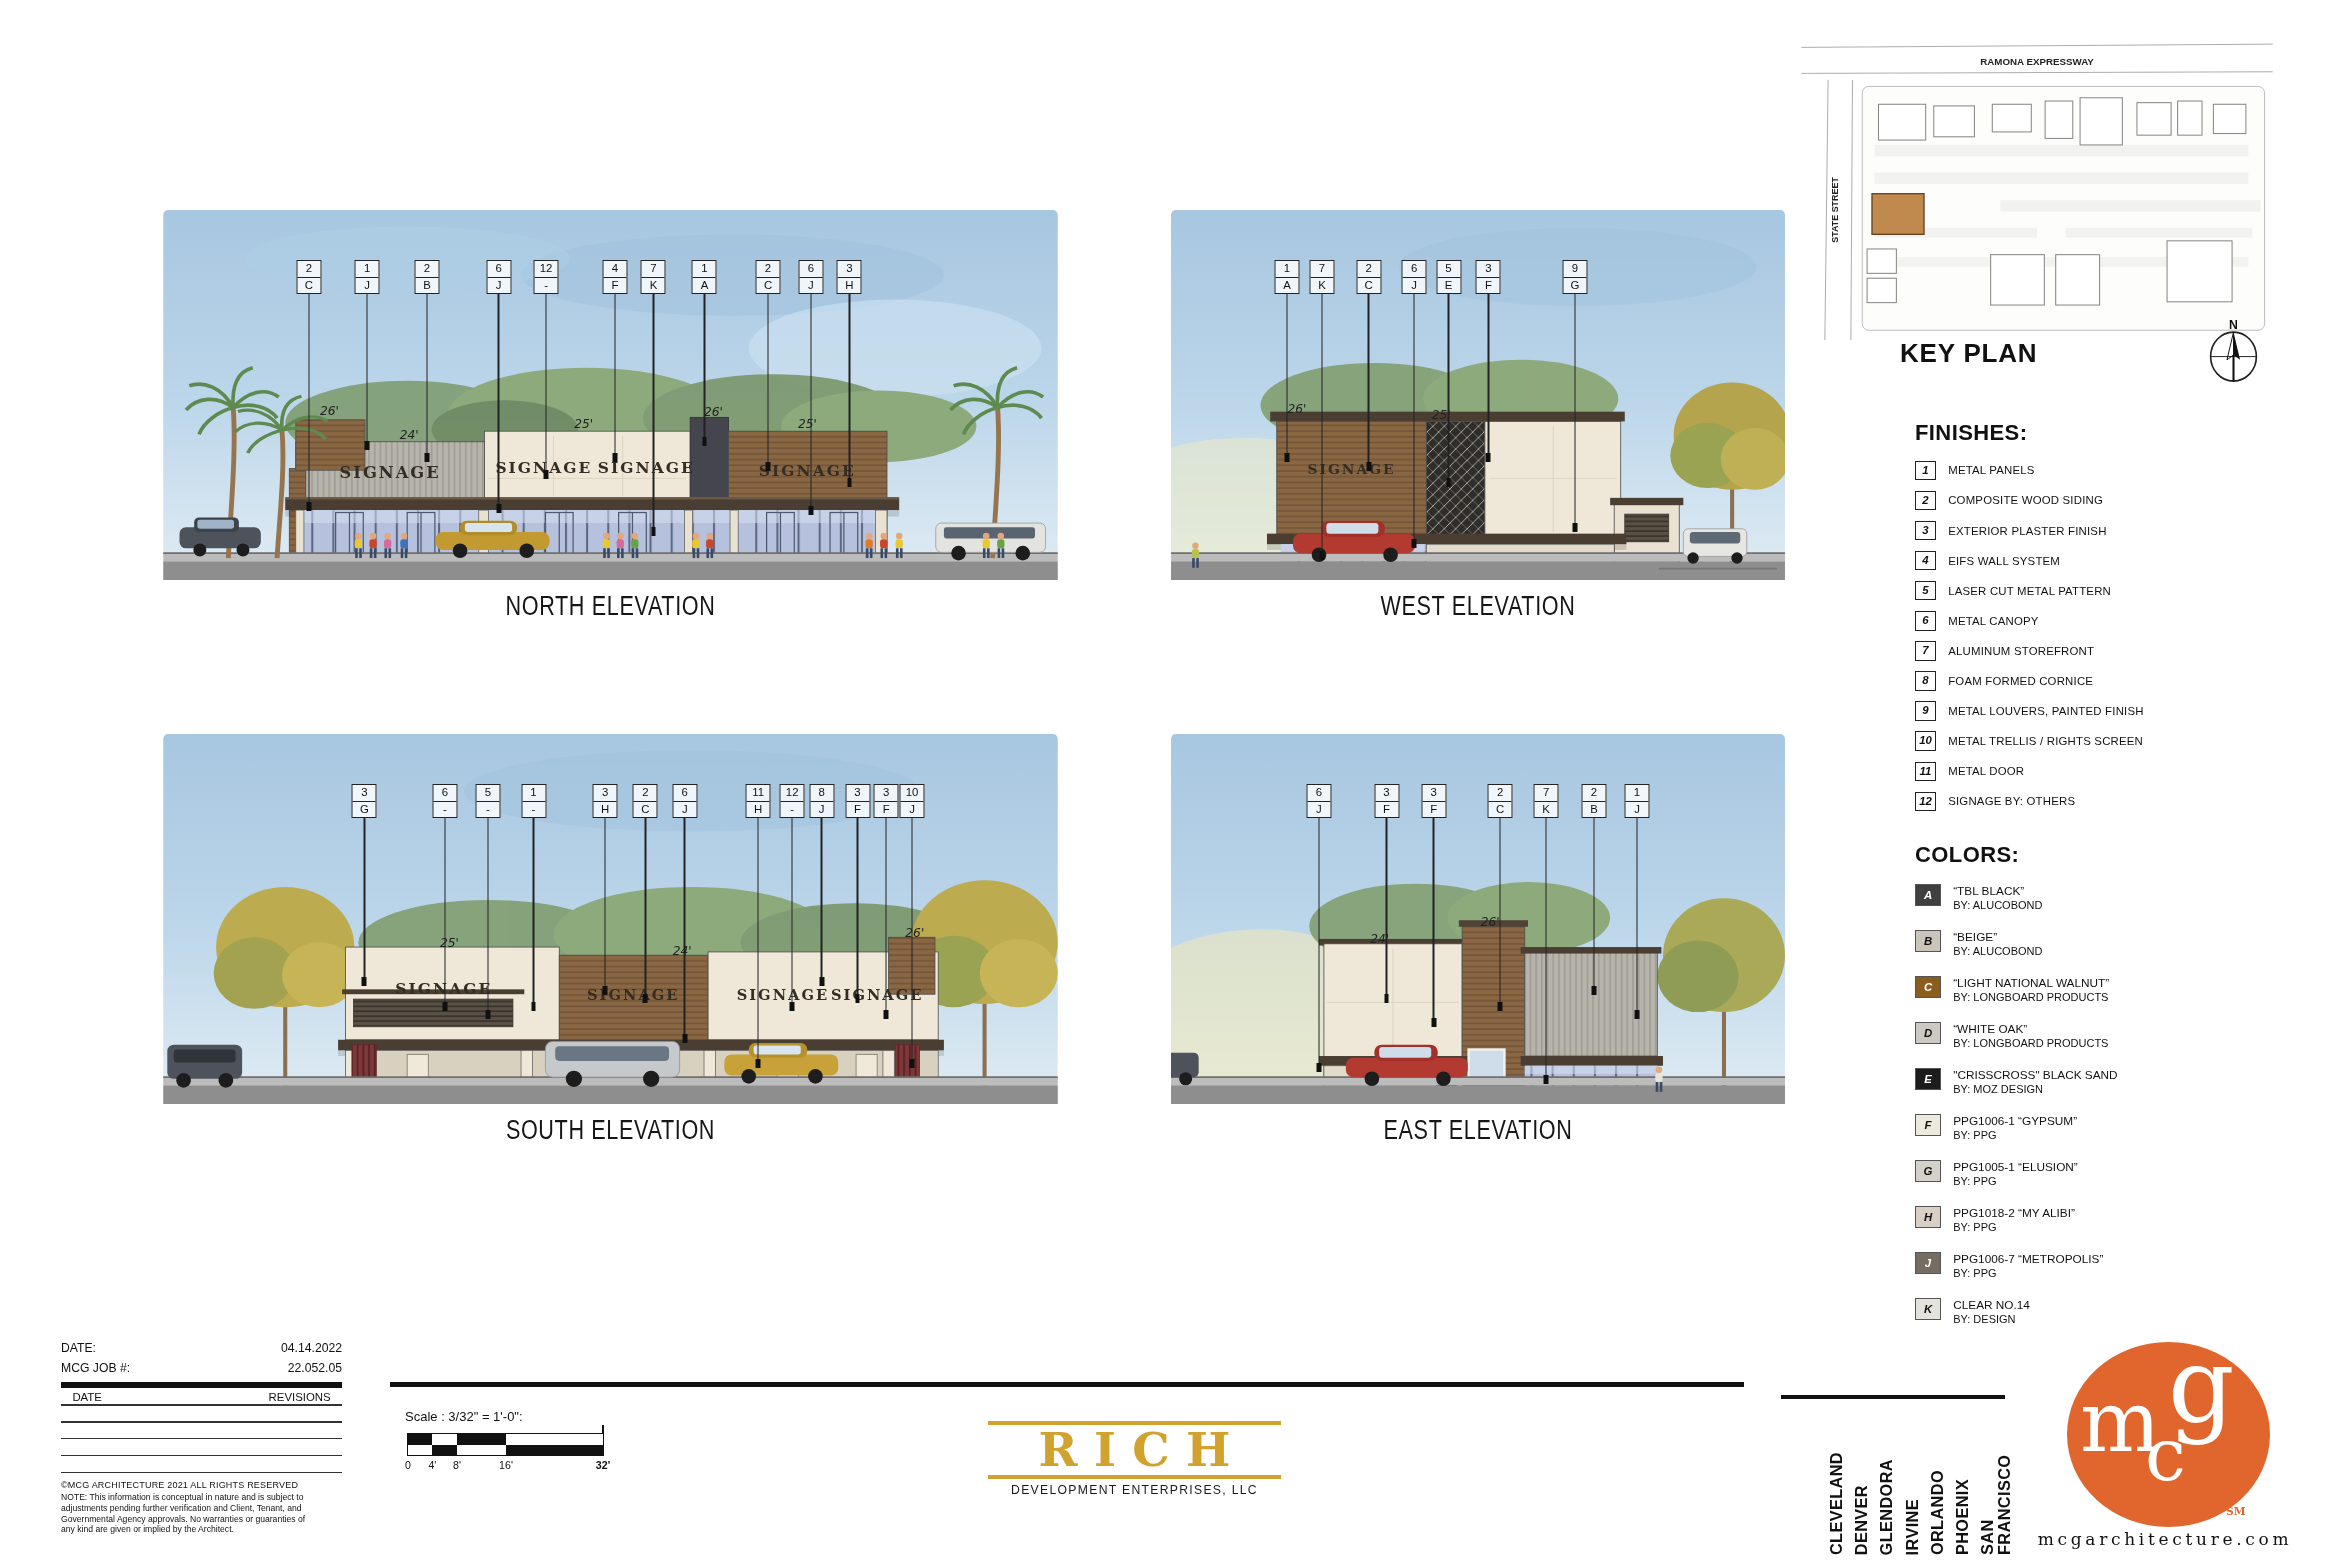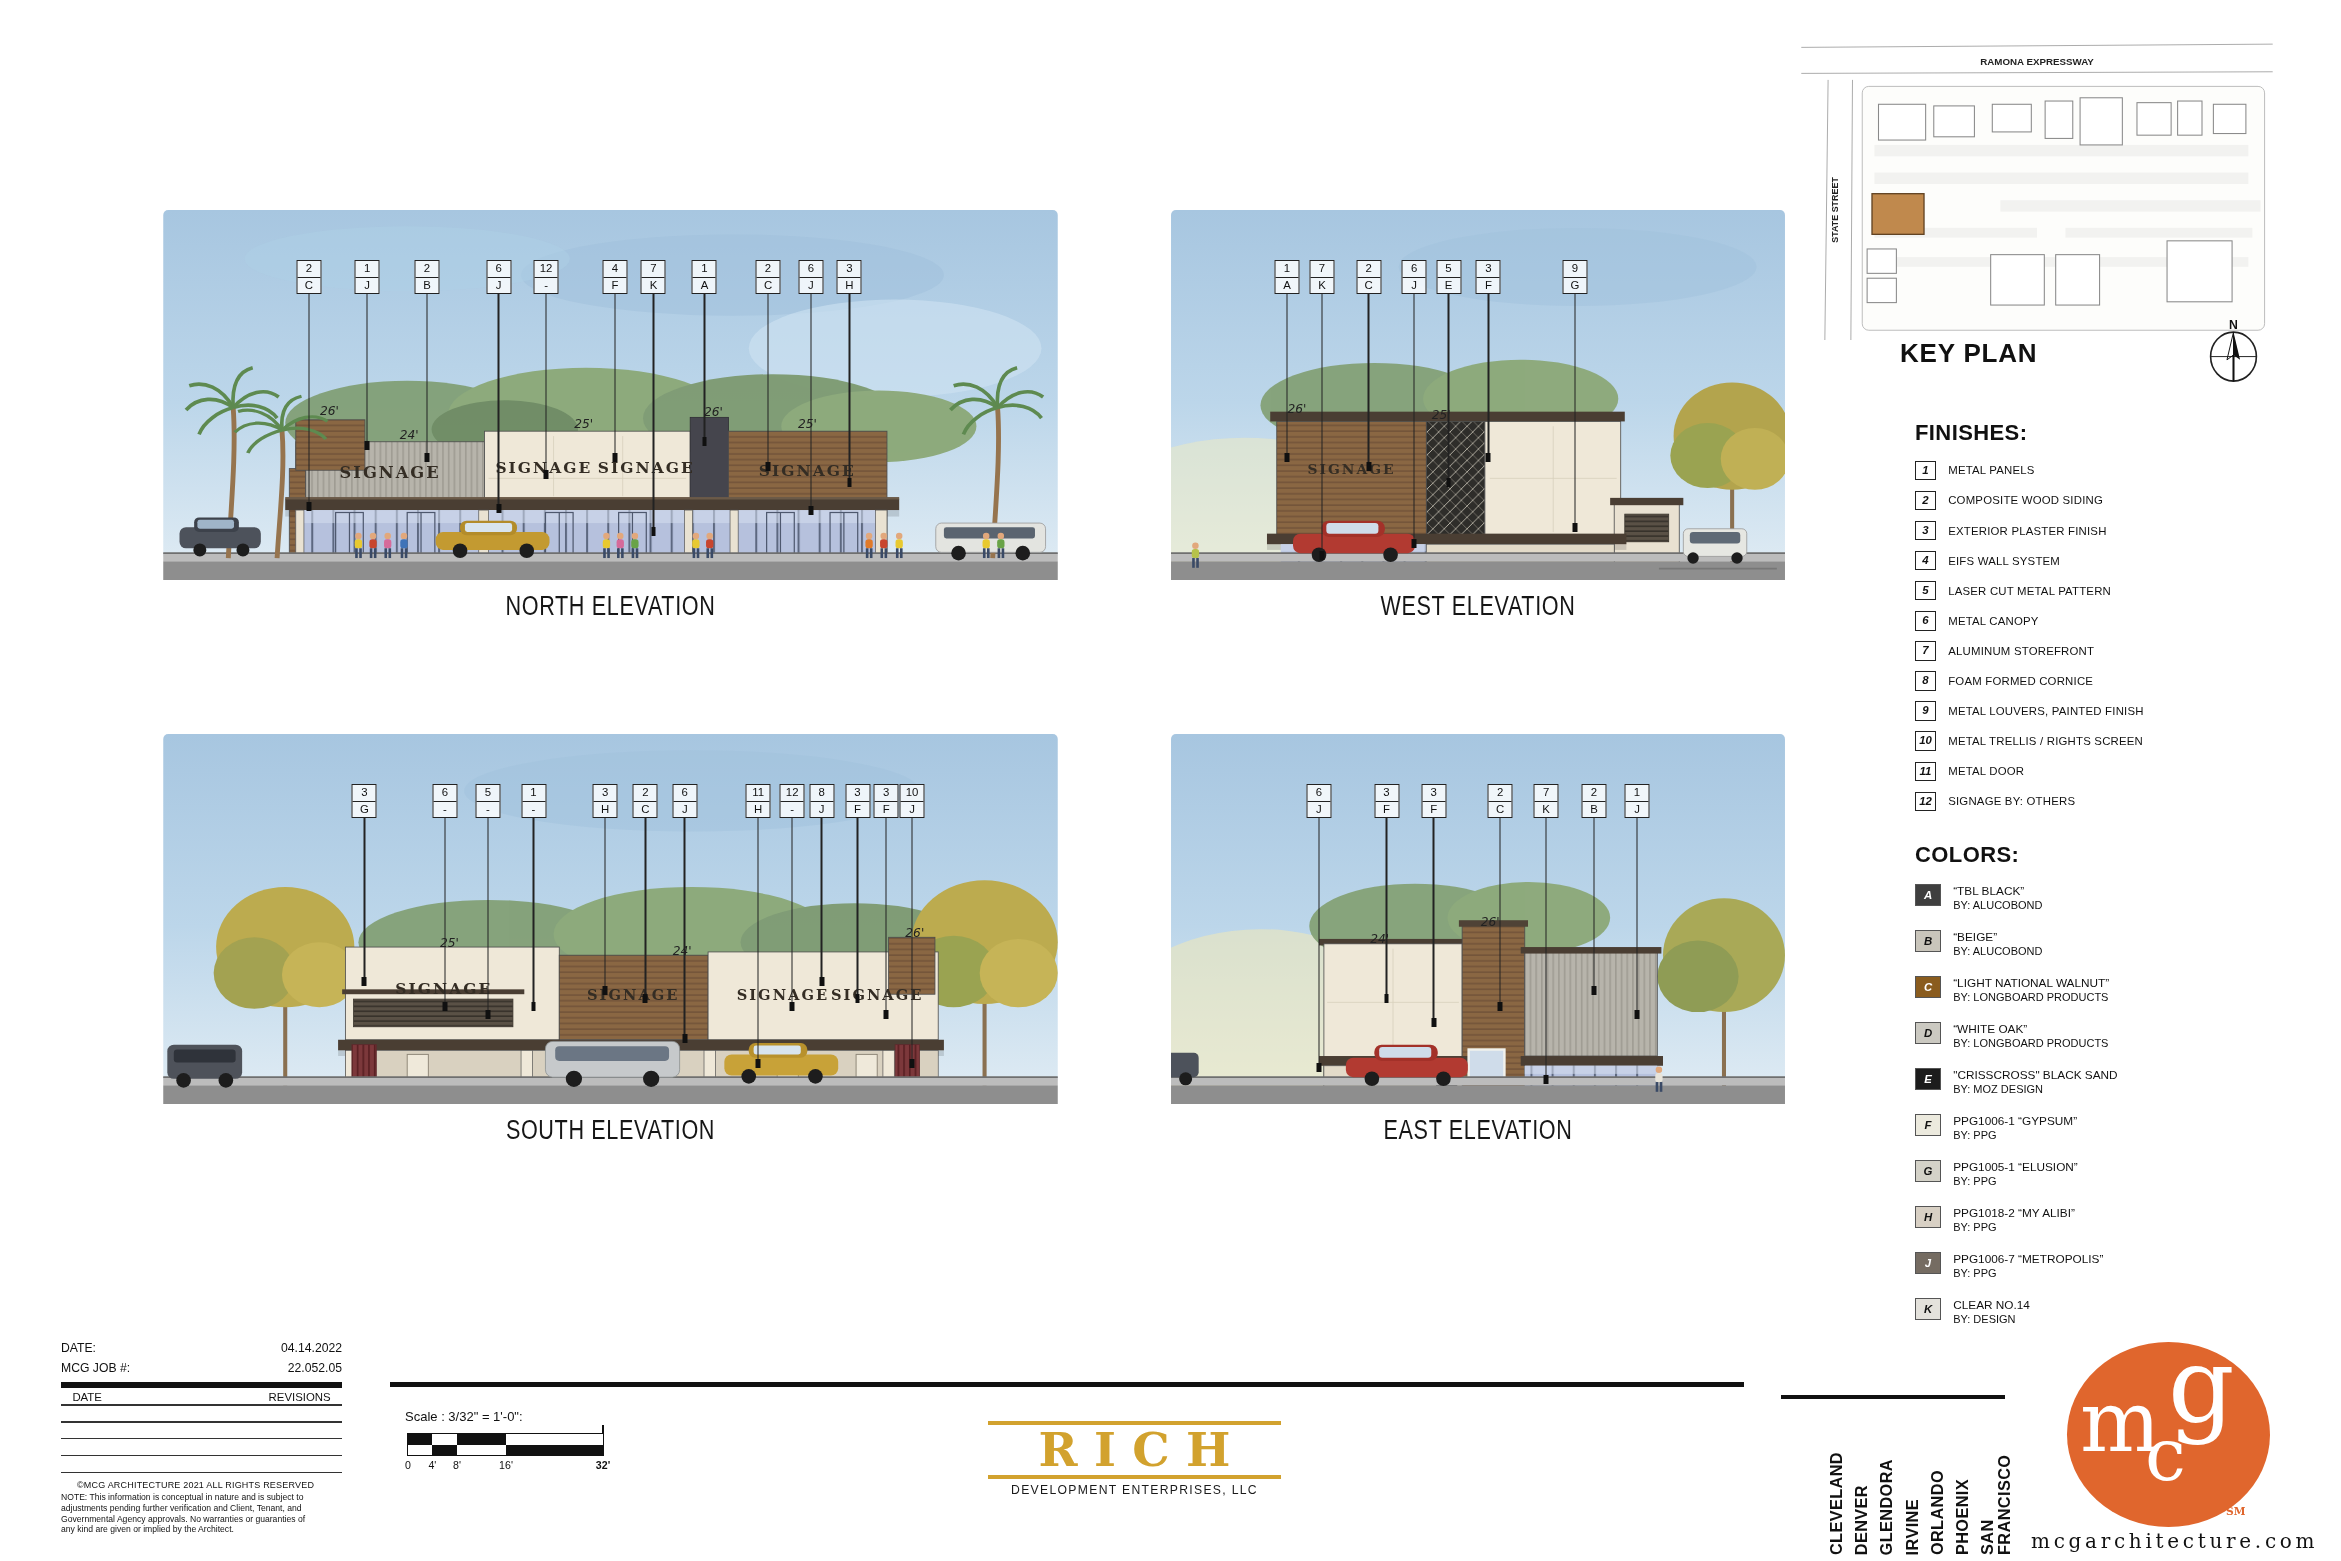--- a/index.html
+++ b/index.html
@@ -34,21 +34,21 @@
   .col-sw{width:26px;height:22px;border:0.8px solid #555;box-sizing:border-box;text-align:center;
           font-size:11.4px;font-weight:bold;font-style:italic;line-height:20.3px;}
   .col-l1{font-size:11.8px;line-height:14px;}
   .col-l2{font-size:11px;line-height:14px;}
 
   
   .tb-row{display:flex;justify-content:space-between;font-size:12.2px;line-height:20.3px;}
   .tb-bar{height:5.7px;background:#111;margin:3.3px 0 1.6px 0;}
   .tb-head{display:flex;justify-content:space-between;font-size:11.4px;padding:1.6px 11.4px 1.6px 11.4px;}
   .tb-line{height:1.2px;background:#333;margin-top:15.5px;}
-  .tb-copy{font-size:9px;margin-top:7.3px;letter-spacing:0.2px;margin-left:16px;}
+  .tb-copy{font-size:9px;margin-top:7.3px;letter-spacing:0.2px;}
   .tb-note{font-size:8.6px;line-height:10.6px;margin-top:2.4px;}
   .subtitle{font-size:23.6px;line-height:29px;transform:scaleX(.88);transform-origin:left;white-space:nowrap;}
   .main-title1{font-size:37px;transform:scaleX(.88);white-space:nowrap;text-align:center;}
   .main-title2{font-size:29px;transform:scaleX(.88);white-space:nowrap;text-align:center;}
   .thickline{position:absolute;background:#111;}
   .scale-label{position:absolute;left:405px;top:1409px;font-size:13px;}
   .scalebar{position:absolute;left:407px;top:1433px;width:195px;height:21px;border:1.2px solid #111;box-sizing:content-box;}
   .scalebar .seg{position:absolute;background:#111;}
   .sb-ticks span{position:absolute;top:25px;transform:translateX(-50%);font-size:10.6px;}
   .sb-end{position:absolute;left:194px;top:-9px;width:1.6px;height:9px;background:#111;}
@@ -65,21 +65,21 @@
   .cities-bar{position:absolute;left:1781px;top:1395px;width:224px;height:4.1px;background:#111;}
 
   .mcg-logo{position:absolute;left:2067px;top:1342px;width:203px;height:189px;}
   .mcg-circle{position:absolute;left:0;top:0;width:203px;height:185px;border-radius:50%;background:#e0662d;}
   .mcg-letter{position:absolute;color:#fff;font-family:"DejaVu Serif",serif;line-height:1;}
   .mcg-m{left:13px;top:37px;font-size:85px;}
   .mcg-g{left:101px;top:-8.1px;font-size:104px;}
   .mcg-c{left:78px;top:76px;font-size:73px;}
   .mcg-sm{position:absolute;left:159px;top:163px;font-size:10.6px;font-weight:bold;color:#e0662d;font-family:"DejaVu Serif",serif;}
   .mcg-site{position:absolute;left:2031px;top:1529px;width:268px;text-align:center;font-family:"DejaVu Serif",serif;
-            font-size:20px;letter-spacing:3.7px;color:#111;}
+            font-size:17px;letter-spacing:3.7px;color:#111;}
 </style>
 </head>
 <body>
 
 <div class="sheet">
 
   <svg width="0" height="0" style="position:absolute" aria-hidden="true">
     <defs>
       <linearGradient id="sky" x1="0" y1="0" x2="0" y2="1">
         <stop offset="0" stop-color="#a7c6e0"></stop>

